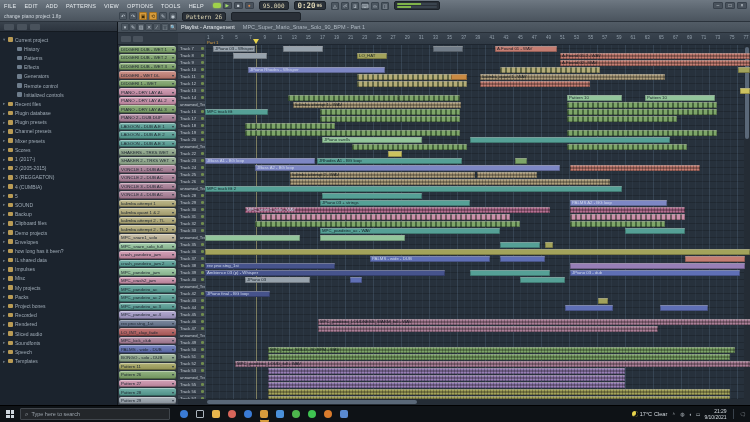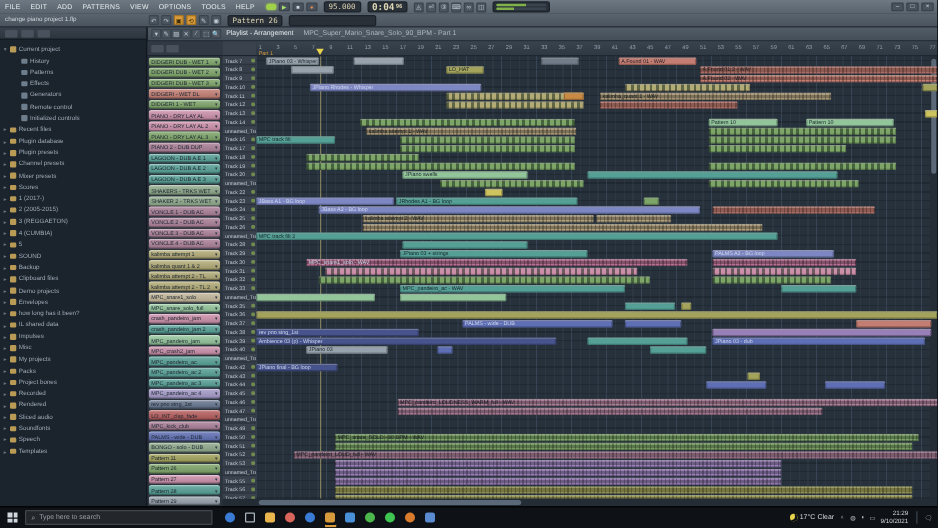--- a/index.html
+++ b/index.html
@@ -137,21 +137,21 @@
       <span class="led"></span>
       <span class="t-btn play">▶</span>
       <span class="t-btn">■</span>
       <span class="t-btn rec">●</span>
     </div>
     <div class="tb-group">
       <span class="display tempo">95.000</span>
     </div>
     <div class="tb-group">
       <span class="display time">
-          <span>0:04</span>
+          <span>0:20</span>
           <small>96</small>
         </span>
     </div>
     <div class="tb-group">
       <span class="icon-sq">◬</span>
       <span class="icon-sq">⏎</span>
       <span class="icon-sq">③</span>
       <span class="icon-sq">⌨</span>
       <span class="icon-sq">∞</span>
       <span class="icon-sq">◫</span>

